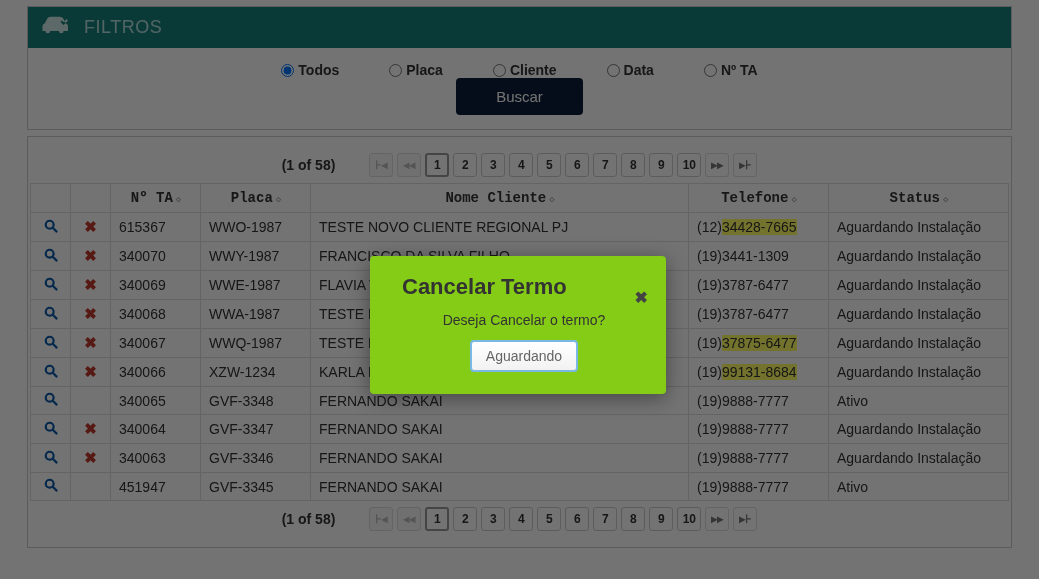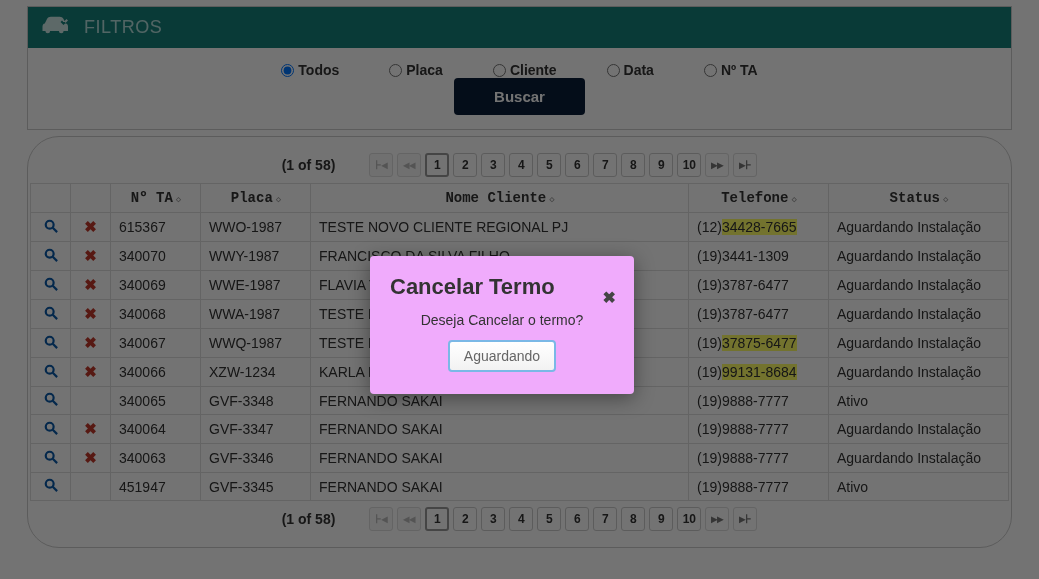--- a/index.html
+++ b/index.html
@@ -42,23 +42,22 @@
     justify-content: space-between;
     flex-direction: column;
   }
   .radio-row { display: flex; gap: 50px; align-items: center; }
   .radio-opt { display: flex; align-items: center; gap: 4px; font-weight: bold; color:#333; }
   .radio-opt input { width: 13px; height: 13px; }
   .btn-buscar {
     background: #0b1e38; color:#fff; border: none;
     padding: 10px 40px; border-radius: 4px; font-size: 15px;
     cursor: pointer;
-    font-weight: bold;
-  }
-  .data-panel { padding: 10px 2px; border-radius: 32px; }
+  }
+  .data-panel { padding: 10px 2px; }
   .paginator {
     display: flex; align-items: center; justify-content: center;
     gap: 4px; padding: 6px 0; font-weight: bold; color:#333;
   }
   .paginator .pg-info { margin-right: 30px; }
   .pg-btn {
     border: 1px solid #ccc; background:#fff; color:#333;
     min-width: 24px; height:24px; line-height:22px; text-align:center;
     border-radius: 3px; font-weight: bold; cursor: pointer;
     display:inline-flex; align-items:center; justify-content:center;
@@ -76,24 +75,25 @@
   td {
     border: 1px solid #ddd; padding: 5px 8px; text-align: left;
     white-space: nowrap; overflow: hidden; text-overflow: ellipsis;
   }
   td.action { text-align:center; width:34px; }
   .icon-search { color:#0b5aa8; font-weight:bold; cursor:pointer; }
   .icon-x { color:#c0392b; font-weight:bold; cursor:pointer; font-size:15px;}
   .hl { background:#ffff66; }
   
   .modal {
-    position: absolute; top: 256px; left: 370px; width: 264px;
-    background: #f0abfc; border-radius: 4px;
+    position: absolute; top: 256px; left: 370px; width: 296px;
+    background: #84cc16; border-radius: 4px;
     box-shadow: 0 4px 20px rgba(0,0,0,0.4);
     z-index: 20;
+    padding-left: 12px;
   }
   .modal-title {
     font-size: 22px; font-weight: bold; color:#333;
     padding: 18px 20px 6px 20px;
   }
   .modal-close {
     position:absolute; top:32px; right:18px;
     font-size:16px; font-weight:bold; cursor:pointer; color:#444;
   }
   .modal-body { padding: 6px 40px 22px 40px; text-align:center; color:#333;}

